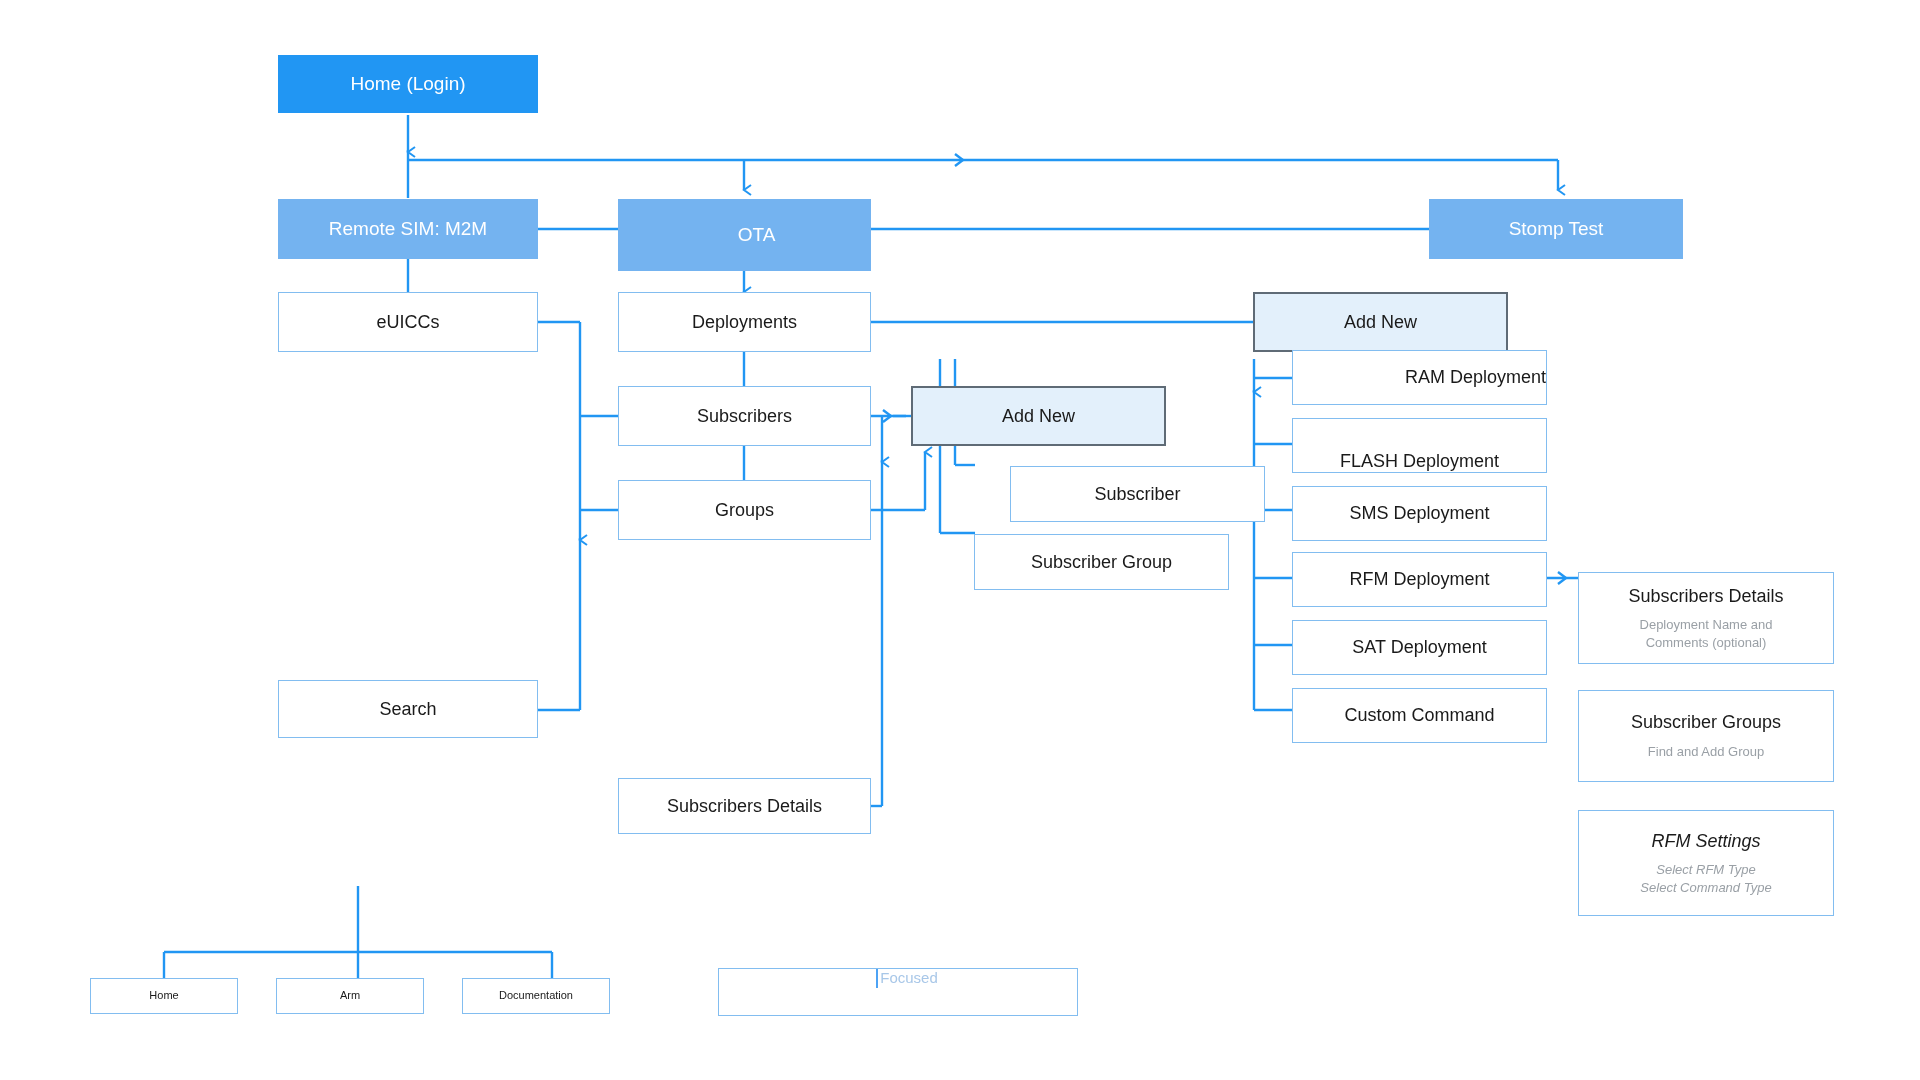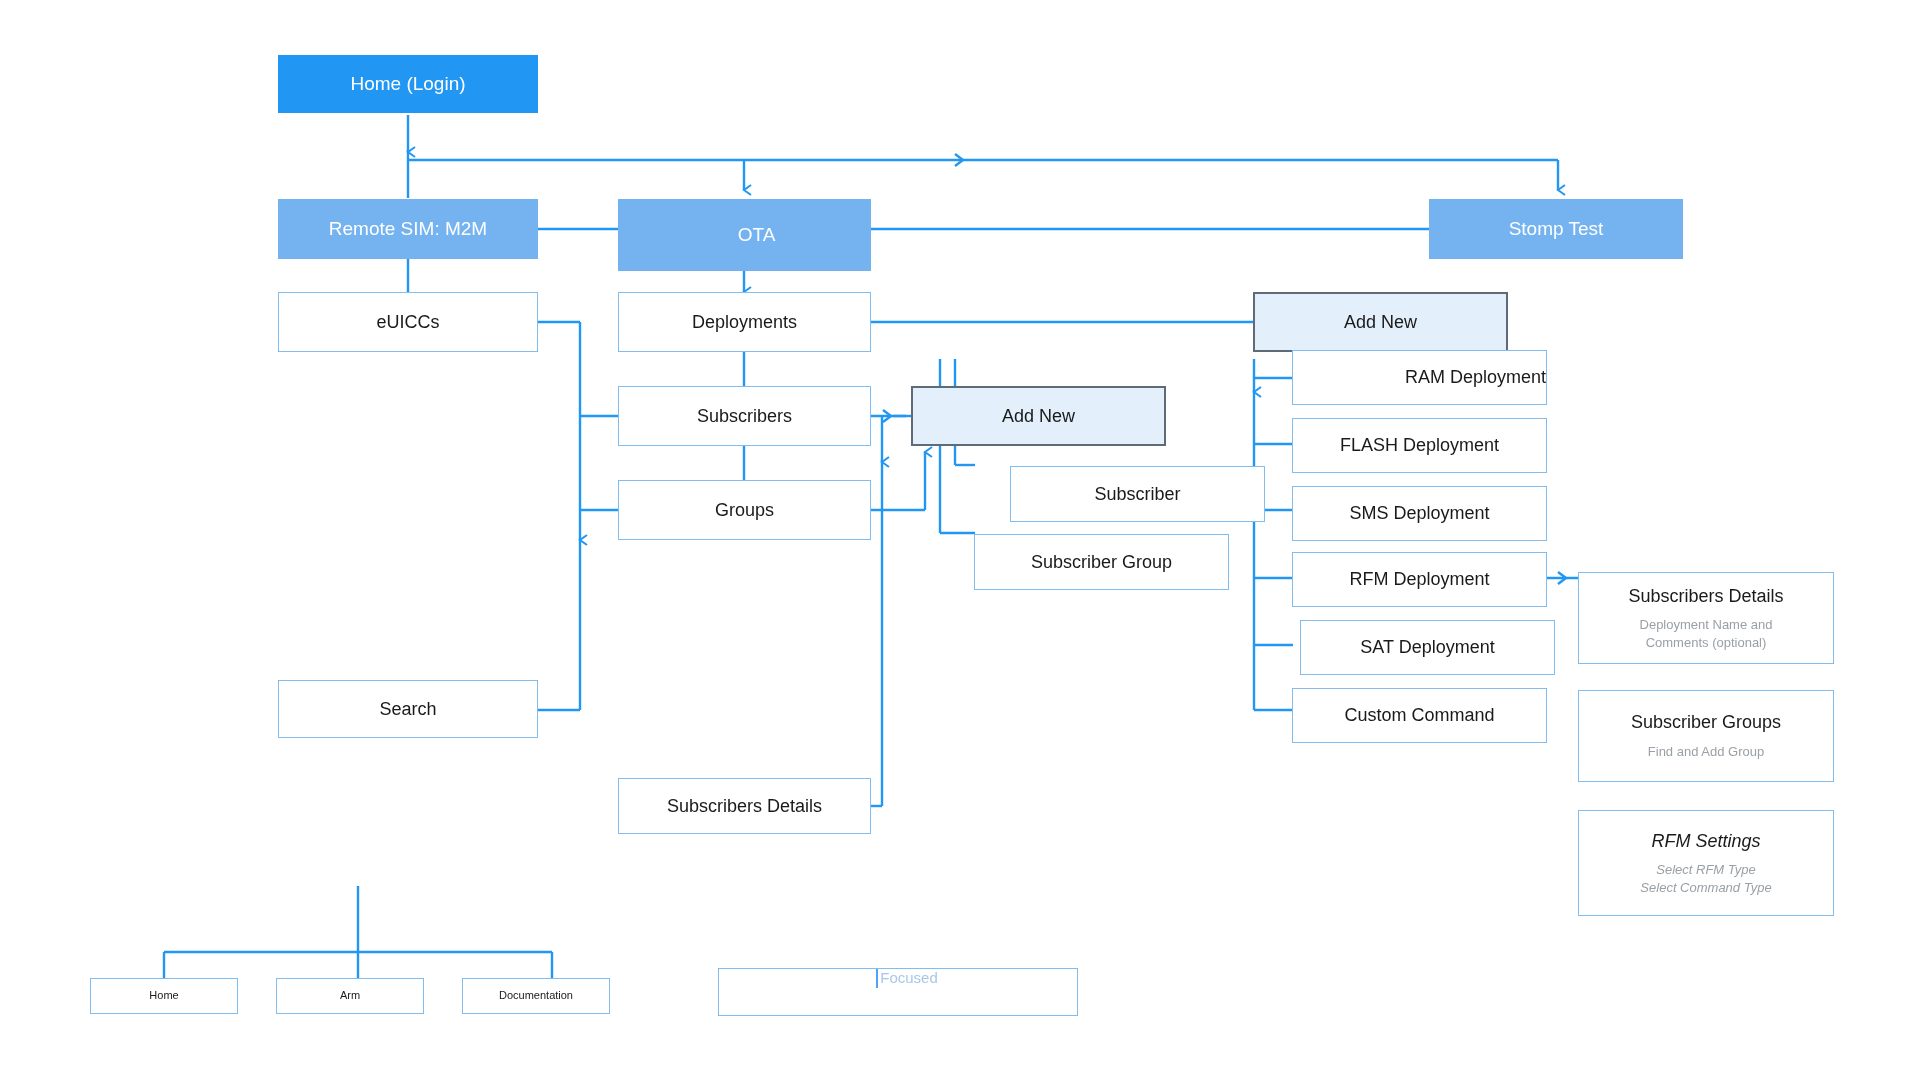--- a/index.html
+++ b/index.html
@@ -253,30 +253,30 @@
     <span class="n-title">Search</span>
   </div>
 
   <div class="node n-plain" style="left:618px; top:778px; width:253px; height:56px;">
     <span class="n-title">Subscribers Details</span>
   </div>
 
   <div class="node n-plain" style="left:1292px; top:350px; width:255px; height:55px;align-items:flex-end;">
     <span class="n-title">RAM Deployment</span>
   </div>
-  <div class="node n-plain" style="left:1292px; top:418px; width:255px; height:55px;">
+  <div class="node n-plain" style="left:1292px; top:418px; width:255px; height:55px;justify-content:flex-end;">
     <span class="n-title">FLASH Deployment</span>
   </div>
   <div class="node n-plain" style="left:1292px; top:486px; width:255px; height:55px;">
     <span class="n-title">SMS Deployment</span>
   </div>
   <div class="node n-plain" style="left:1292px; top:552px; width:255px; height:55px;">
     <span class="n-title">RFM Deployment</span>
   </div>
-  <div class="node n-plain" style="left:1292px; top:620px; width:255px; height:55px;margin-left:8px;">
+  <div class="node n-plain" style="left:1292px; top:620px; width:255px; height:55px;">
     <span class="n-title">SAT Deployment</span>
   </div>
   <div class="node n-plain" style="left:1292px; top:688px; width:255px; height:55px;">
     <span class="n-title">Custom Command</span>
   </div>
 
   <div class="node n-detail" style="left:1578px; top:572px; width:256px; height:92px;">
     <span class="n-title">Subscribers Details</span>
     <span class="sub" style="white-space: pre-line;">Deployment Name and
 Comments (optional)</span>

